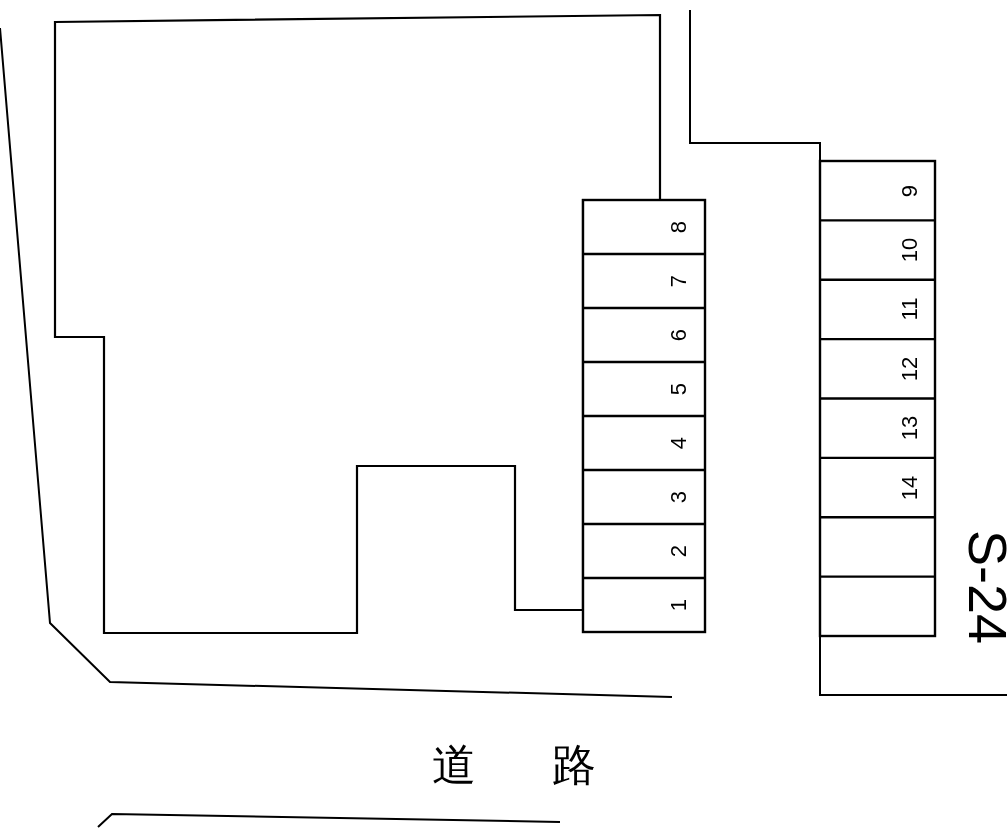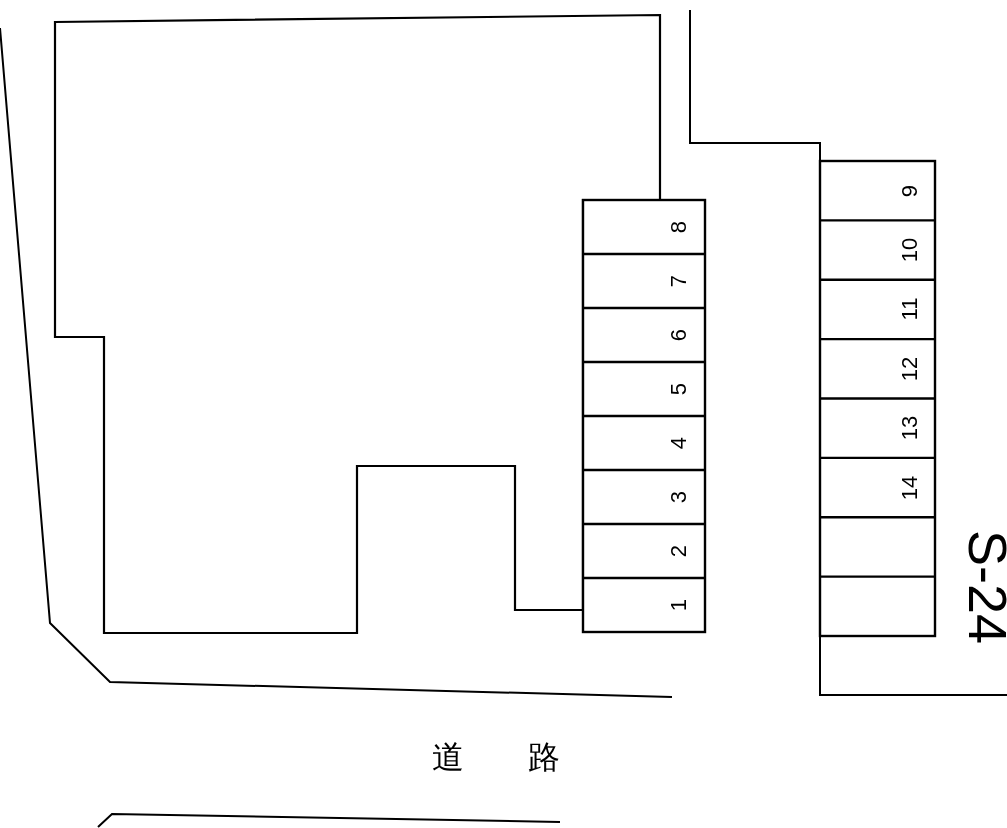--- a/index.html
+++ b/index.html
@@ -59,21 +59,21 @@
     transform-origin: center center;
     white-space: nowrap;
     line-height: 1;
     user-select: none;
   }
   #road-label {
     position: absolute;
     left: 432px;
     top: 736px;
     font-family: "Liberation Sans", "DejaVu Sans", sans-serif;
-    font-size: 32px;
+    font-size: 44px;
     letter-spacing: 16px;
     color: #000000;
     white-space: nowrap;
     user-select: none;
   }
   #plan-code {
     position: absolute;
     left: 928px;
     top: 556px;
     width: 120px;

